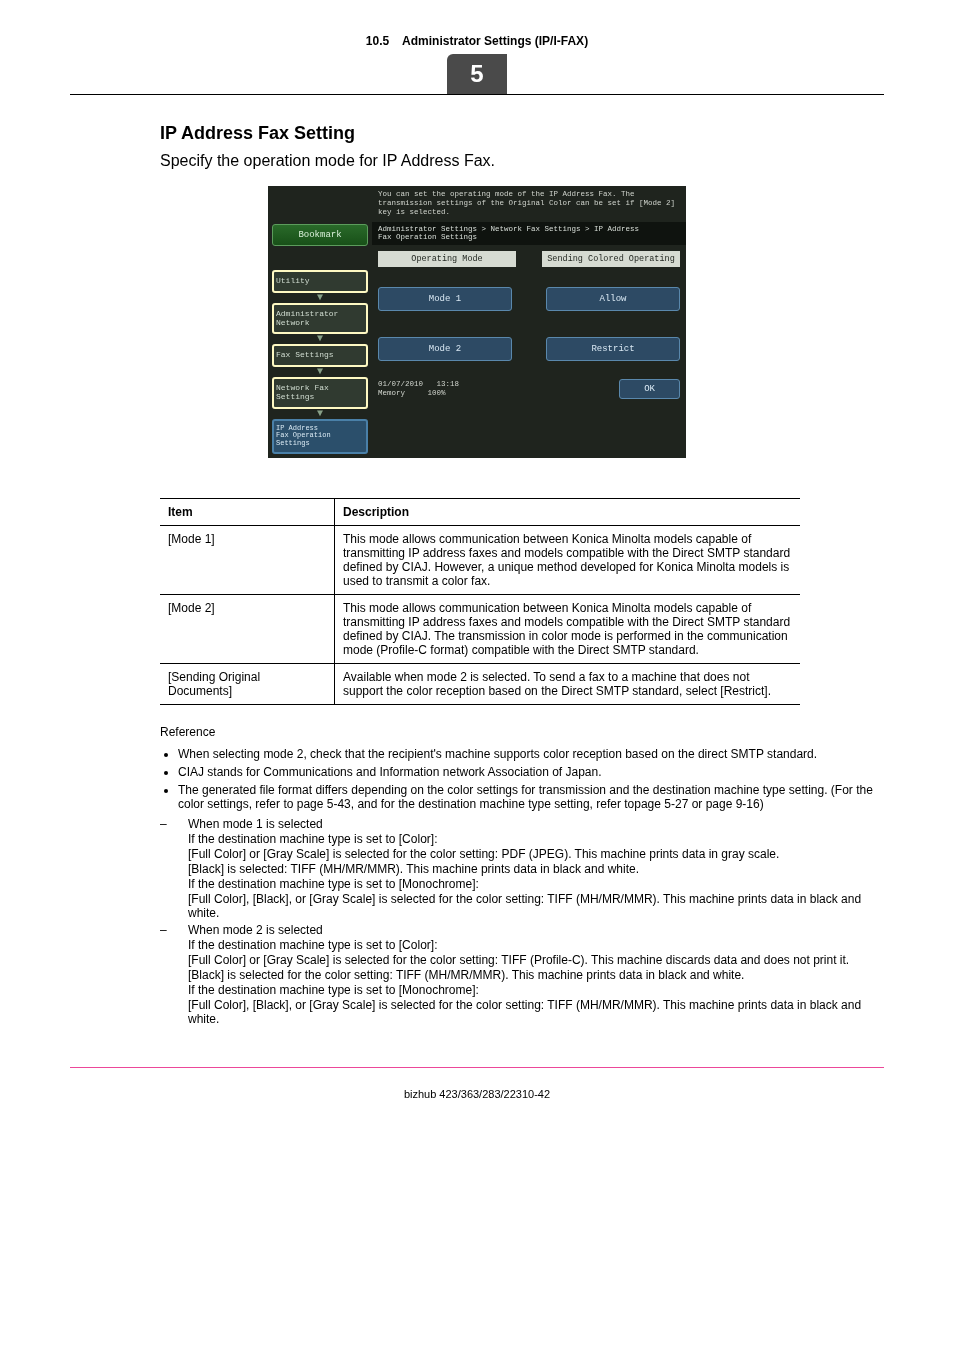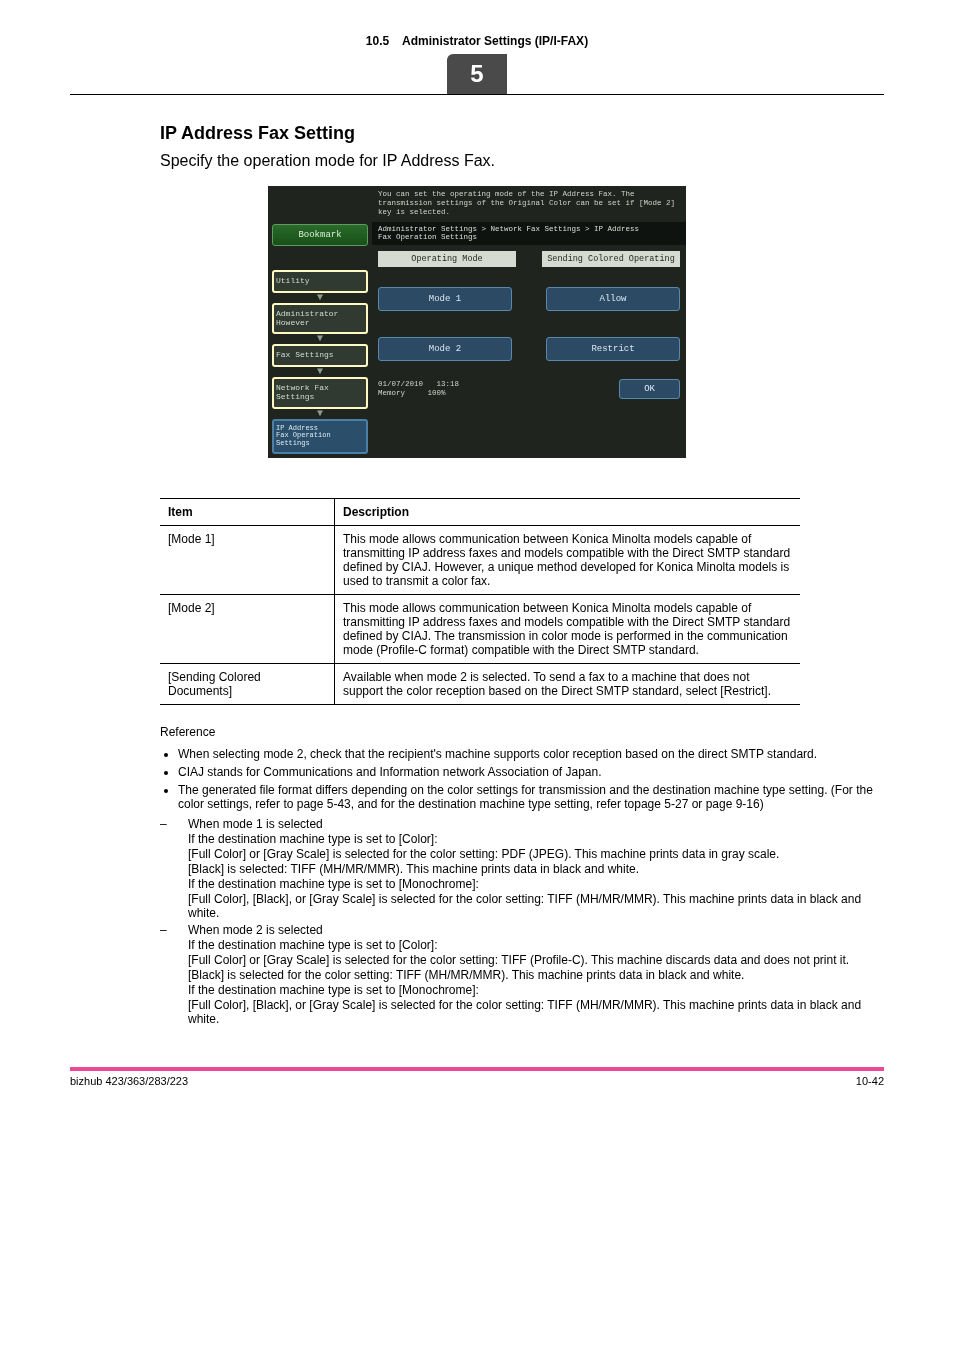--- a/index.html
+++ b/index.html
@@ -213,25 +213,25 @@
   .dash-item {
     display: flex;
     gap: 18px;
     margin-top: 2px;
   }
   .dash-mark { flex: 0 0 10px; }
   .dash-body { flex: 1; }
   .dash-body .line { margin: 0 0 1px 0; }
   .footer {
     display: flex;
-    justify-content: space-between;
+    justify-content: center;
     font-size: 11px;
-    border-top: 4px solid #ec4899;
+    border-top: 1px solid #ec4899;
     margin: 0 70px;
-    padding-top: 4px;
+    padding-top: 20px;
   }
 </style>
 </head>
 <body>
 
 <div class="page">
   <div class="header-bar">
     <div class="header-left">
       <span>10.5</span>&nbsp;&nbsp;&nbsp;
       <span>Administrator Settings (IP/I-FAX)</span>
@@ -243,21 +243,21 @@
   <p class="body-text">Specify the operation mode for IP Address Fax.</p>
 
   <div class="screenshot">
     <div class="screenshot-inner">
       <div class="ss-left">
         <div class="bookmark-btn">Bookmark</div>
         <div style="height:20px"></div>
         <div class="crumb-btn">Utility</div>
         <div class="crumb-arrow">▼</div>
         <div class="crumb-btn">Administrator
-However</div>
+Network</div>
         <div class="crumb-arrow">▼</div>
         <div class="crumb-btn">Fax Settings</div>
         <div class="crumb-arrow">▼</div>
         <div class="crumb-btn">Network Fax
 Settings</div>
         <div class="crumb-arrow">▼</div>
         <div class="crumb-btn crumb-active">IP Address
 Fax Operation
 Settings</div>
       </div>
@@ -298,21 +298,21 @@
     <tbody>
       <tr>
         <td>[Mode 1]</td>
         <td>This mode allows communication between Konica Minolta models capable of transmitting IP address faxes and models compatible with the Direct SMTP standard defined by CIAJ. However, a unique method developed for Konica Minolta models is used to transmit a color fax.</td>
       </tr>
       <tr>
         <td>[Mode 2]</td>
         <td>This mode allows communication between Konica Minolta models capable of transmitting IP address faxes and models compatible with the Direct SMTP standard defined by CIAJ. The transmission in color mode is performed in the communication mode (Profile-C format) compatible with the Direct SMTP standard.</td>
       </tr>
       <tr>
-        <td>[Sending Colored Documents]</td>
+        <td>[Sending Original Documents]</td>
         <td>Available when mode 2 is selected. To send a fax to a machine that does not support the color reception based on the Direct SMTP standard, select [Restrict].</td>
       </tr>
     </tbody>
   </table>
 
   <p class="ref-label">Reference</p>
   <ul class="bullets">
     <li>When selecting mode 2, check that the recipient's machine supports color reception based on the direct SMTP standard.</li>
     <li>CIAJ stands for Communications and Information network Association of Japan.</li>
     <li>The generated file format differs depending on the color settings for transmission and the destination machine type setting. (For the color settings, refer to page 5-43, and for the destination machine type setting, refer topage 5-27 or page 9-16)</li>

